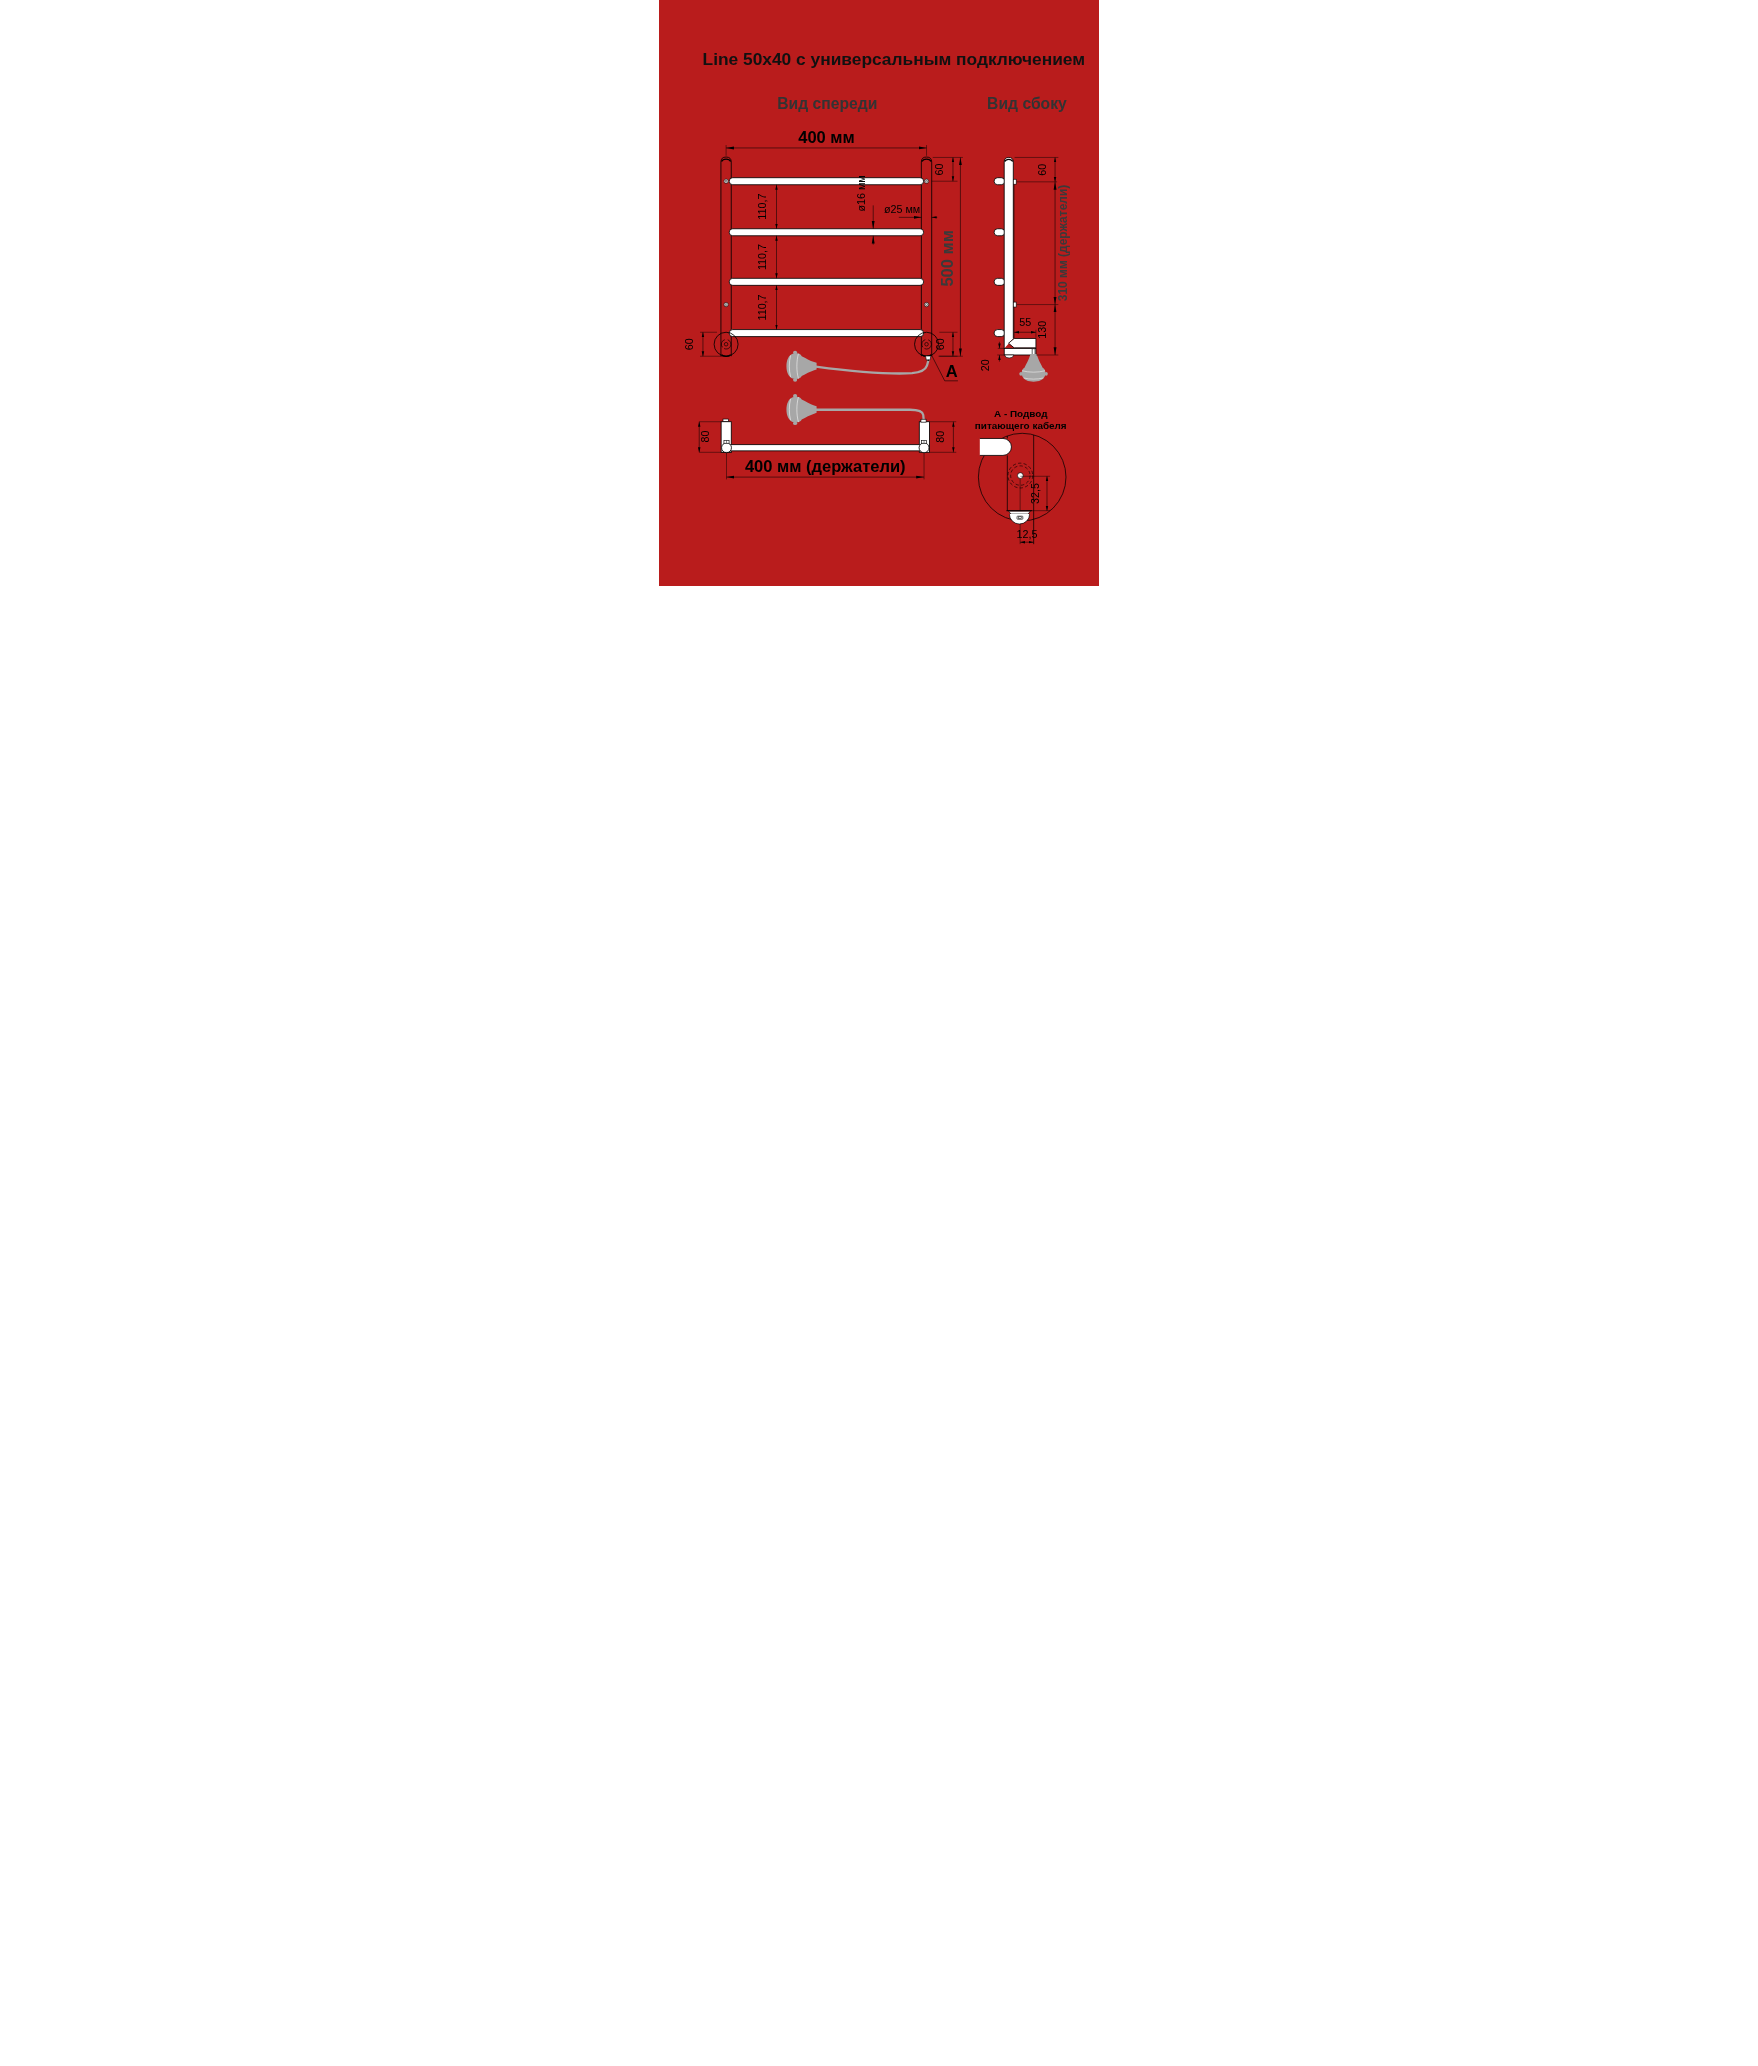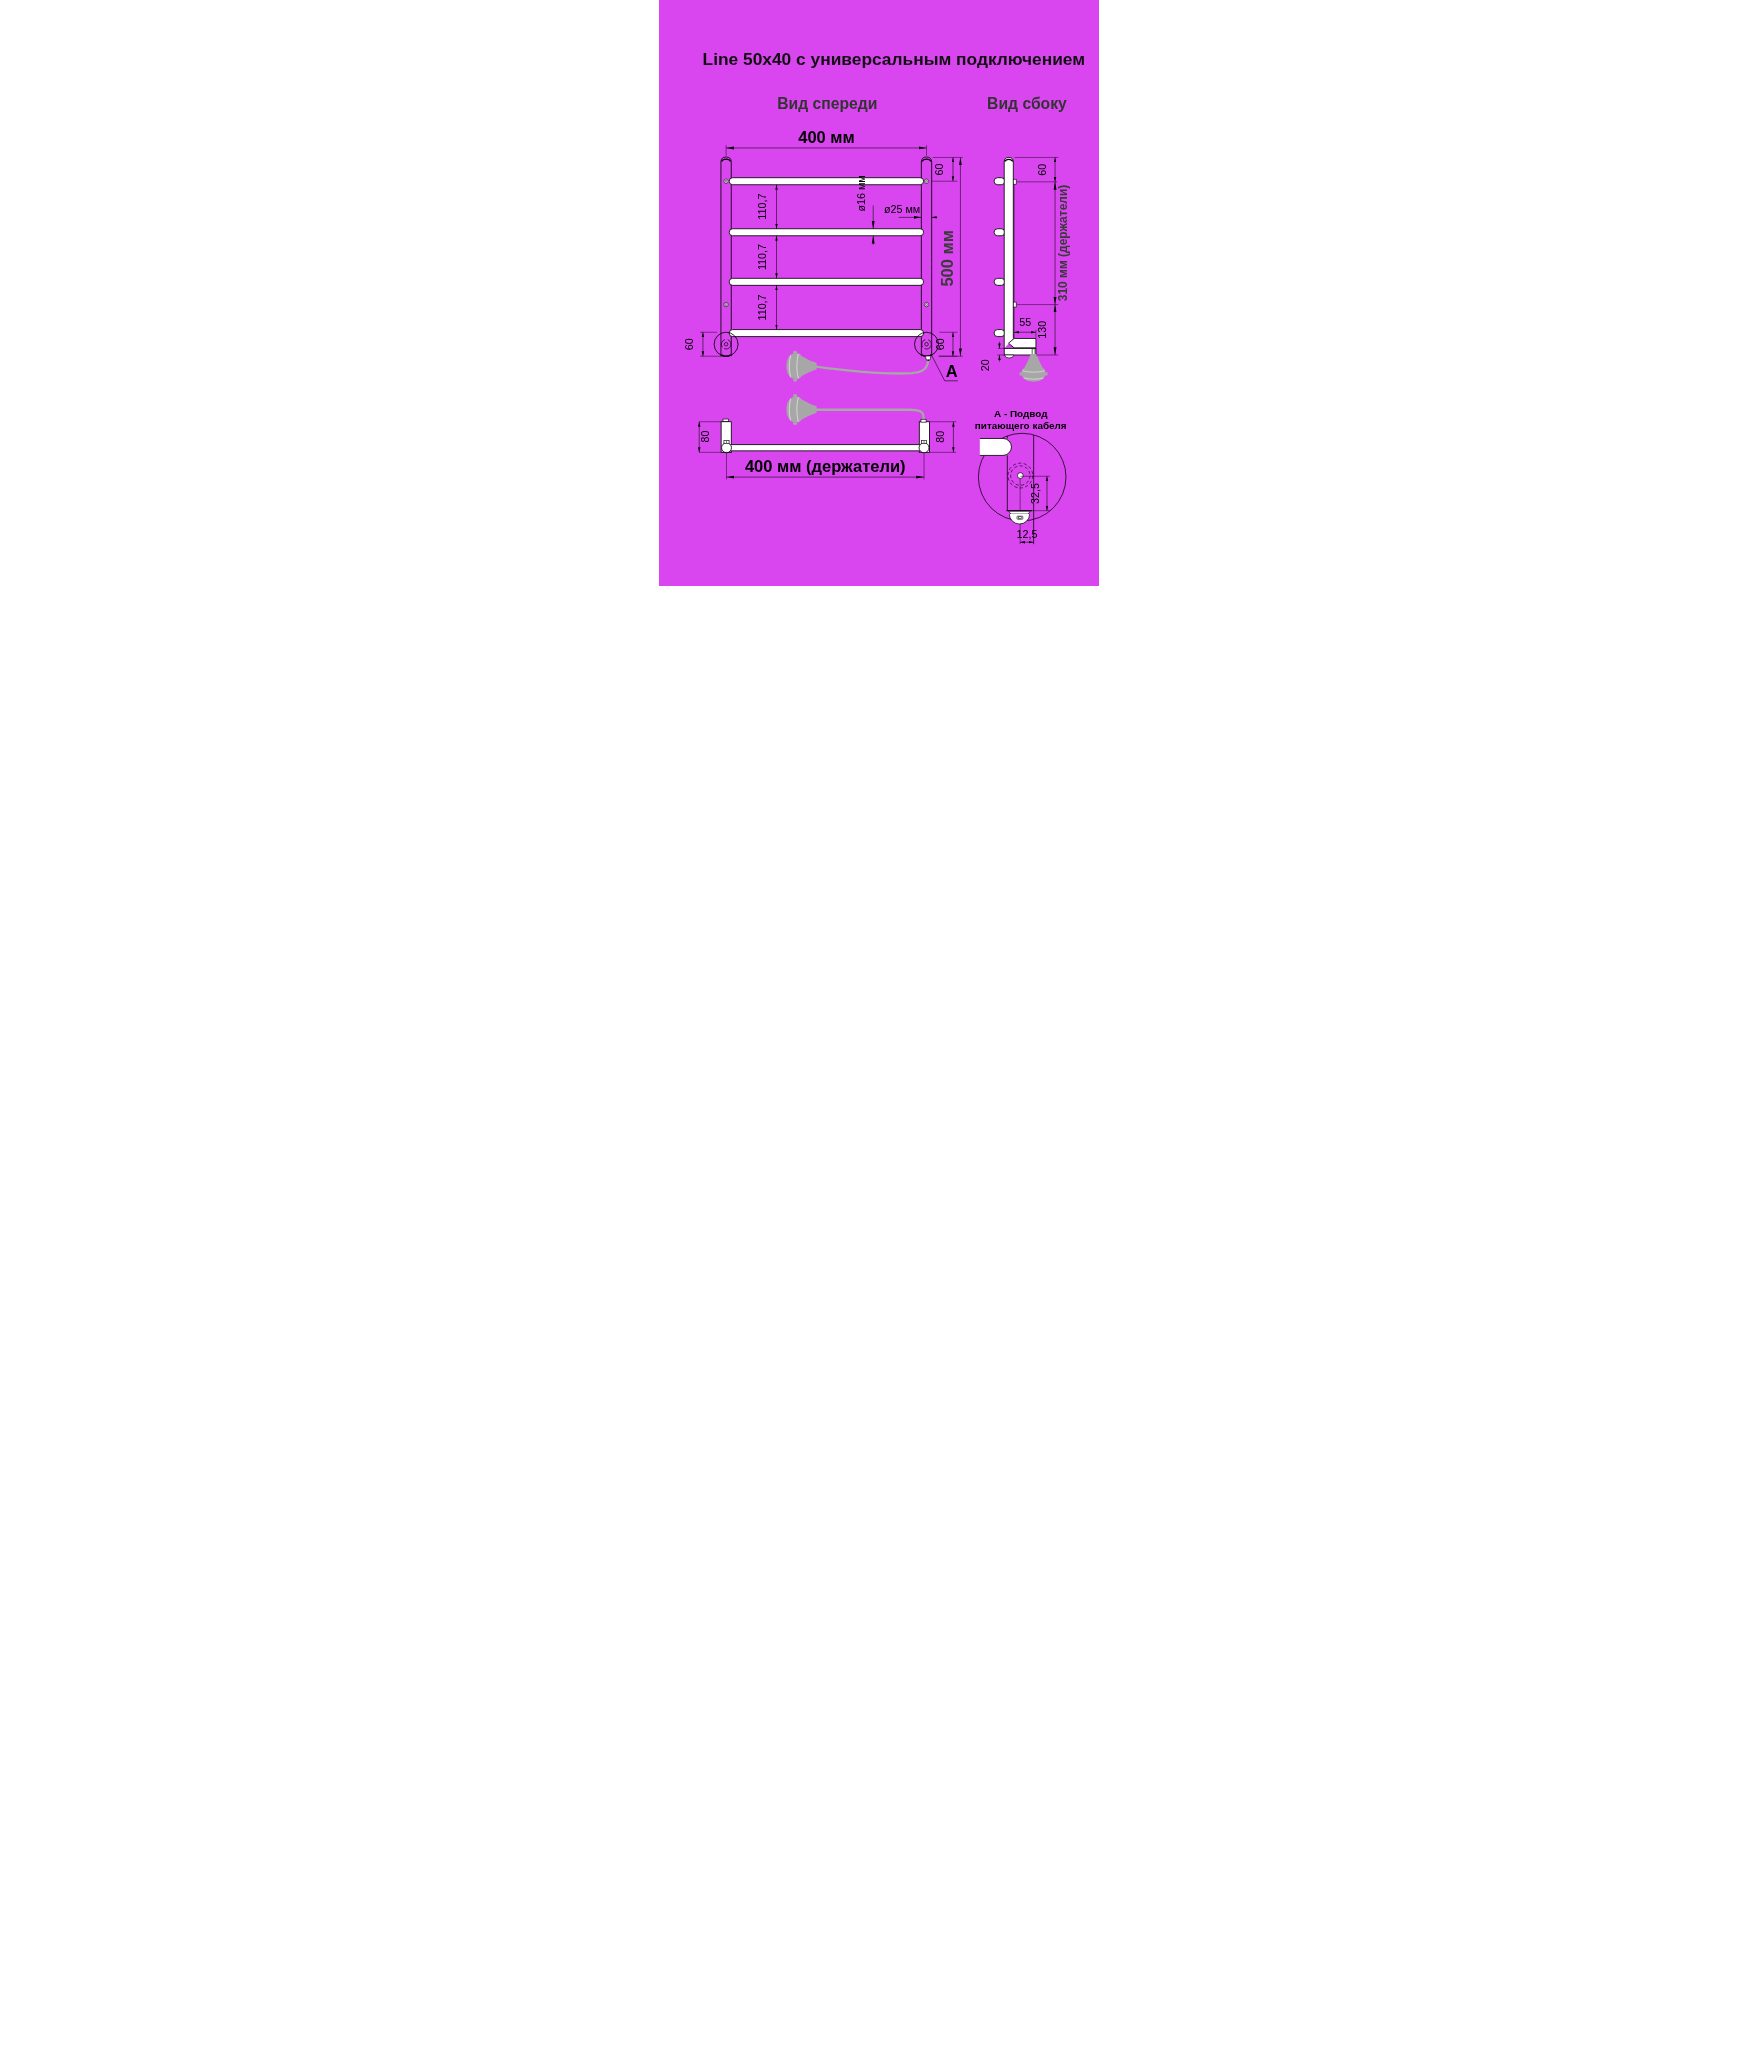--- a/index.html
+++ b/index.html
@@ -1,16 +1,16 @@
 <!DOCTYPE html>
 <html style="font-size:6.6px"><head>
 <meta charset="utf-8">
 <style>
   html,body{margin:0;padding:0;background:#ffffff;}
-  .page{width:440px;height:586px;margin:0 auto;background:#d946ef;position:relative;}
+  .page{width:440px;height:586px;margin:0 auto;background:#b91c1c;position:relative;}
   svg{display:block}
   text{font-family:"Liberation Sans",sans-serif;fill:#000;}
   .t-title{font-size:42px;font-weight:bold;fill:#111;}
   .t-head{font-size:38px;font-weight:bold;fill:#333;}
   .t-big{font-size:40px;font-weight:bold;fill:#000;}
   .t-big-gray{font-size:40px;font-weight:bold;fill:#3a3a3a;}
   .t-mid-gray{font-size:29px;font-weight:bold;fill:#3a3a3a;}
   .t-dim{font-size:26px;fill:#000;}
   .t-cap{font-size:24px;font-weight:bold;fill:#000;}
   .t-A{font-size:40px;font-weight:bold;fill:#000;}

